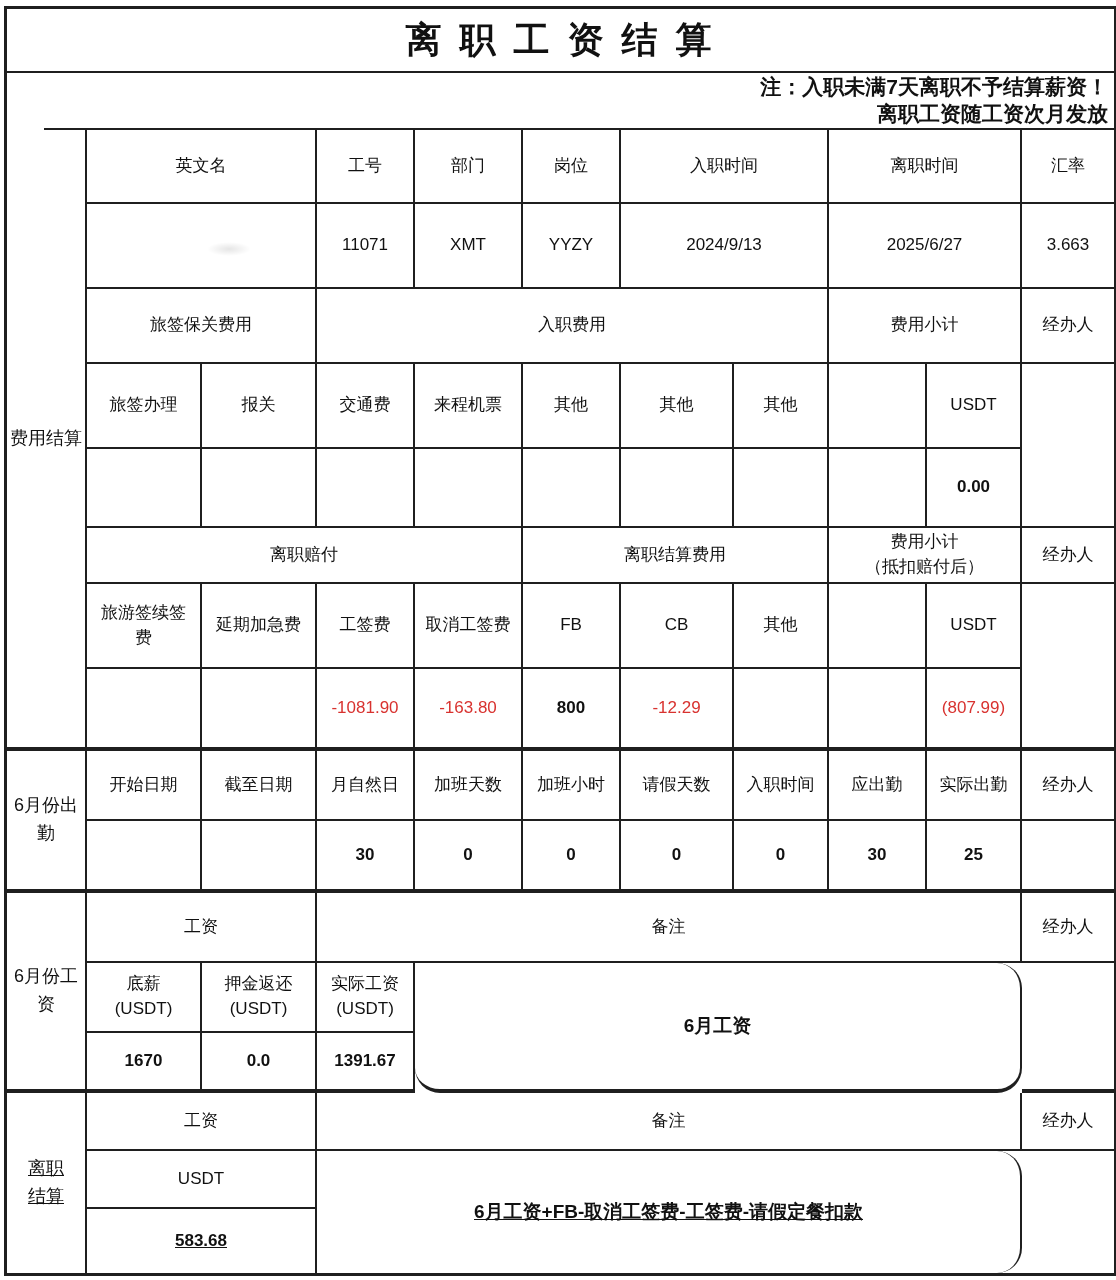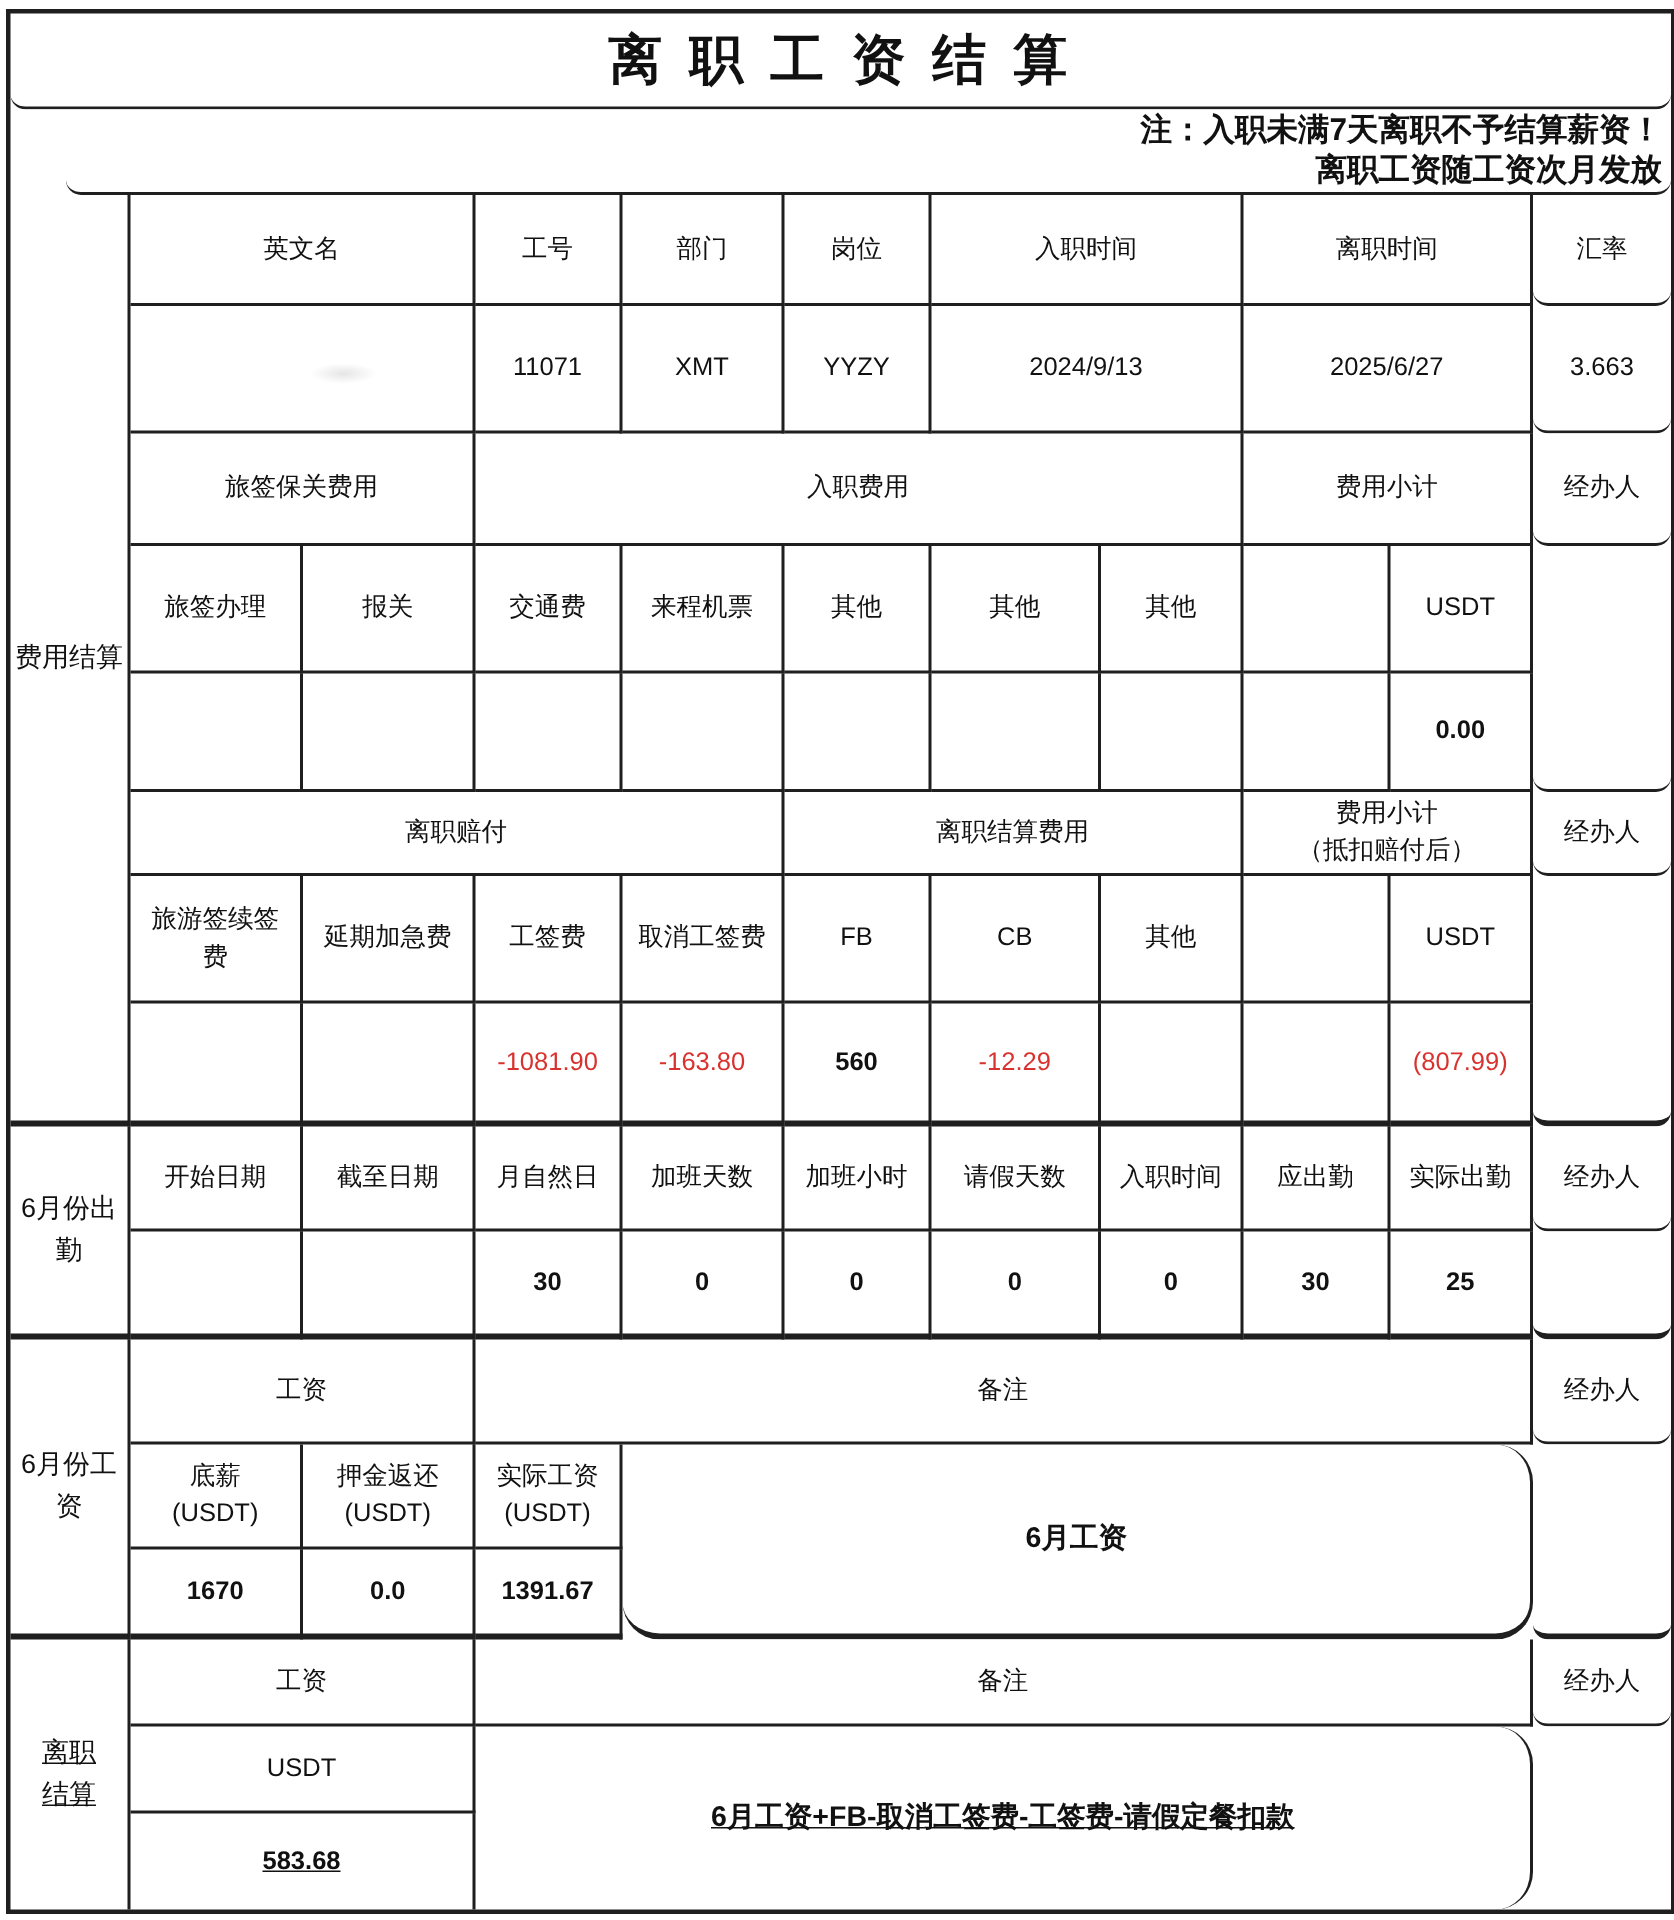--- a/index.html
+++ b/index.html
@@ -7,21 +7,21 @@
         font-family:"Liberation Sans","DejaVu Sans",sans-serif;color:#111;}
   .sheet{position:absolute;left:4px;top:6px;width:1107px;
          display:grid;border:3px solid #1f1f1f;
          grid-template-columns:80px 115px 115px 98px 108px 98px 113px 95px 98px 95px 92px;
          grid-template-rows:64px 57px 74px 85px 75px 85px 79px 56px 85px 82px 70px 72px 70px 70px 60px 58px 58px 64px;
          background:#fff;}
   .c{display:flex;align-items:center;justify-content:center;text-align:center;
      border-right:2px solid #1f1f1f;border-bottom:2px solid #1f1f1f;
      font-size:17px;line-height:1.45;white-space:pre-line;padding:2px;box-sizing:border-box;
      position:relative;}
-  .er{border-right:none;border-radius:10px;}
+  .er{border-right:none;}
   .eb{border-bottom:none;text-decoration:underline;}
   .tb{border-bottom-width:4px;}
   .red{color:#d8322f;}
   .bold{font-weight:700;}
   .big{font-size:19px;font-weight:700;border-radius:25px;}
   .lbl{font-size:18px;line-height:1.55;}
   .title{font-size:36px;font-weight:700;letter-spacing:4px;}
   .note{flex-direction:column;align-items:flex-end;justify-content:flex-end;
         padding:0 6px 0 0;font-size:21px;font-weight:700;line-height:1.32;margin-left:37px;}
   .smudge{position:absolute;left:120px;top:38px;width:44px;height:14px;
@@ -98,21 +98,21 @@
     <div class="c" style="grid-area:9/6/10/7">FB</div>
     <div class="c" style="grid-area:9/7/10/8">CB</div>
     <div class="c" style="grid-area:9/8/10/9">其他</div>
     <div class="c" style="grid-area:9/9/10/10"></div>
     <div class="c" style="grid-area:9/10/10/11">USDT</div>
 
     <div class="c tb" style="grid-area:10/2/11/3"></div>
     <div class="c tb" style="grid-area:10/3/11/4"></div>
     <div class="c tb red" style="grid-area:10/4/11/5">-1081.90</div>
     <div class="c tb red" style="grid-area:10/5/11/6">-163.80</div>
-    <div class="c tb bold" style="grid-area:10/6/11/7">560</div>
+    <div class="c tb bold" style="grid-area:10/6/11/7">800</div>
     <div class="c tb red" style="grid-area:10/7/11/8">-12.29</div>
     <div class="c tb" style="grid-area:10/8/11/9"></div>
     <div class="c tb" style="grid-area:10/9/11/10"></div>
     <div class="c tb red" style="grid-area:10/10/11/11">(807.99)</div>
 
     <div class="c lbl tb" style="grid-area:11/1/13/2">6月份出
 勤</div>
     <div class="c" style="grid-area:11/2/12/3">开始日期</div>
     <div class="c" style="grid-area:11/3/12/4">截至日期</div>
     <div class="c" style="grid-area:11/5/12/6">加班天数</div>

